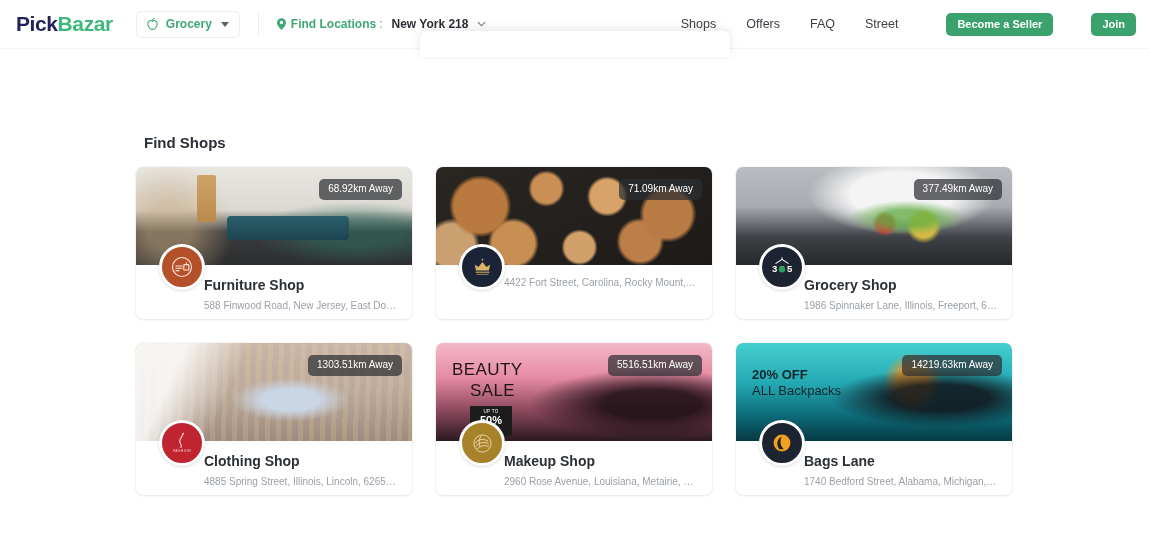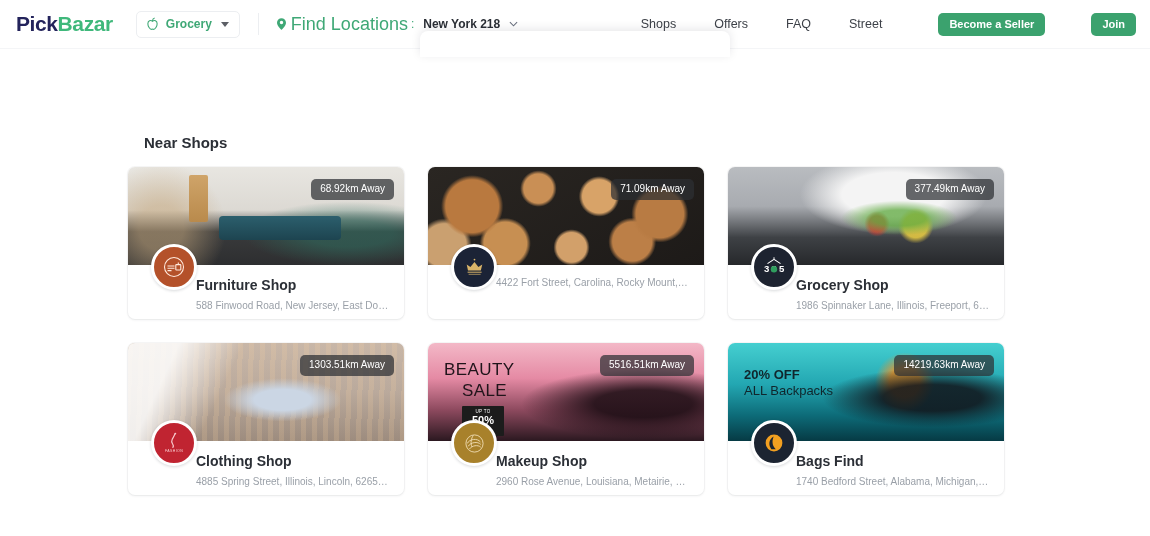--- a/index.html
+++ b/index.html
@@ -58,30 +58,30 @@
     margin: 0 18px 0 18px;
   }
 
   .locations {
     display: flex;
     align-items: center;
     gap: 5px;
     cursor: pointer;
   }
   .pin { width: 9px; height: 12px; display:block; }
-  .loc-label { font-size: 18px; color: #3fa876; font-weight: 400; white-space: nowrap; }
+  .loc-label { font-size: 12px; color: #3fa876; font-weight: 700; white-space: nowrap; }
   .loc-colon { font-size: 12px; color: #3fa876; margin-left:-2px; }
   .loc-value { font-size: 12px; color: #2b2f36; font-weight: 600; white-space: nowrap; margin-left: 4px;}
   .chev { width: 9px; height: 6px; margin-left: 4px; display:block; }
 
   .nav {
     margin-left: auto;
     display: flex;
     align-items: center;
-    gap: 38px;
+    gap: 30px;
   }
   .nav-link {
     font-size: 12.5px;
     color: #3d4148;
     text-decoration: none;
     white-space: nowrap;
     cursor: pointer;
   }
   .btn-green {
     background: #3ba26e;
@@ -110,21 +110,21 @@
     position: absolute;
     left: 144px;
     top: 85px;
     font-size: 15px;
     font-weight: 700;
     color: #2b2f36;
   }
 
   .grid {
     position: absolute;
-    left: 128px;
+    left: 136px;
     top: 118px;
     width: 864px;
     display: grid;
     grid-template-columns: repeat(3, 276px);
     column-gap: 18px;
     row-gap: 18px;
     gap: 24px;
   }
 
   .card {
@@ -320,21 +320,21 @@
     <a class="nav-link" href="#">Offers</a>
     <a class="nav-link" href="#">FAQ</a>
     <a class="nav-link" href="#">Street</a>
     <button class="btn-green btn-seller">Become a Seller</button>
     <button class="btn-green btn-join">Join</button>
   </div>
 </div>
 
 <div class="main">
 
-  <div class="section-title">Near Shops</div>
+  <div class="section-title">Find Shops</div>
 
   <div class="grid">
 
     <div class="card">
       <div class="cover cv-furniture">
         <div class="badge">68.92km Away</div>
       </div>
       <div class="avatar" style="background:#b4512a">
         <svg width="26" height="26" viewBox="0 0 26 26" fill="none" stroke="#ffe9dd" stroke-width="1.1">
           <circle cx="13" cy="13" r="9.5"></circle>
@@ -439,21 +439,21 @@
         </div>
         <div class="badge">14219.63km Away</div>
       </div>
       <div class="avatar" style="background:#1c2431">
         <svg width="28" height="28" viewBox="0 0 28 28">
           <circle cx="14" cy="14" r="8.4" fill="#f3a020"></circle>
           <path d="M13.6 7.6c-0.8 2.2-1.2 4.4-1 6.4 0.2 2.2 1.3 4.3 3.2 6.2h-4.4c-1.6-2.1-2.3-4.3-2-6.6 0.3-2.4 1.7-4.5 4.2-6z" fill="#1c2431"></path>
         </svg>
       </div>
       <div class="card-body">
-        <div class="card-title">Bags Find</div>
+        <div class="card-title">Bags Lane</div>
         <div class="card-addr">1740 Bedford Street, Alabama, Michigan, 35203,...</div>
       </div>
     </div>
 
   </div>
 
   <div class="bottom-sheet"></div>
 </div>
 
 </body></html>

